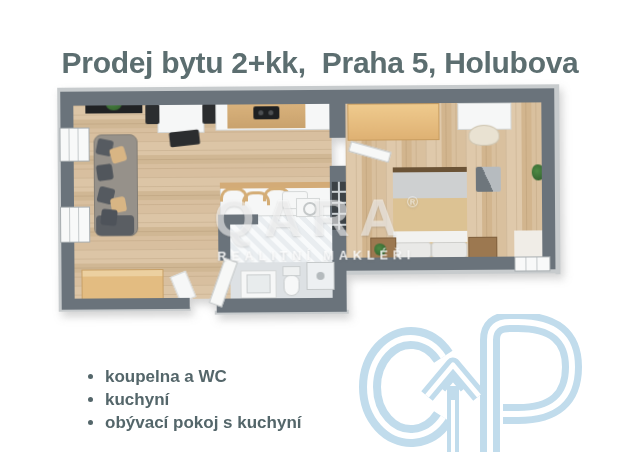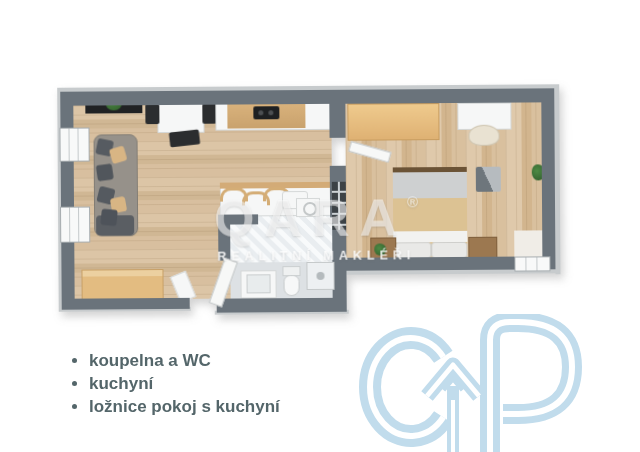--- a/index.html
+++ b/index.html
@@ -94,32 +94,33 @@
 
   
   .watermark{position:absolute;left:118px;top:106px;width:280px;text-align:center;z-index:9;
              color:rgba(255,255,255,0.55);text-shadow:0 1px 2px rgba(110,110,110,0.25);}
   .wm-brand{font-size:52px;font-weight:800;letter-spacing:10px;line-height:1;}
   .wm-reg{font-size:15px;font-weight:700;vertical-align:28px;letter-spacing:0;}
   .wm-tagline{margin-top:5px;font-size:12.5px;font-weight:700;letter-spacing:5px;
               color:rgba(255,255,255,0.85);}
 
   
-  .features{position:absolute;left:72px;top:349px;margin:0;padding:0 0 0 17px;
+  .features{position:absolute;left:72px;top:349px;margin:16px;padding:0 0 0 17px;
             list-style:disc;color:#54666a;}
   .features li{font-size:17px;font-weight:700;line-height:23px;}
 
   
   .logo{position:absolute;left:356px;top:314px;width:270px;height:138px;}
 </style>
 </head>
 <body>
 
 <div class="page">
 
+  <h1 class="title">Prodej bytu 2+kk,&nbsp; Praha 5, Holubova</h1>
 
   <div class="plan">
 
     <div class="abs litedge" style="left:0;top:0;width:501px;height:5px"></div>
     <div class="abs litedge" style="left:497px;top:0;width:5px;height:190px"></div>
     <div class="abs litedge" style="left:286px;top:184px;width:216px;height:5px"></div>
     <div class="abs litedge" style="left:0;top:0;width:4px;height:224px"></div>
     <div class="abs litedge" style="left:0;top:220px;width:132px;height:4px"></div>
     <div class="abs litedge" style="left:156px;top:224px;width:134px;height:4px"></div>
 
@@ -206,21 +207,21 @@
 
     <div class="watermark">
       <div class="wm-brand"><span>QARA</span><span class="wm-reg">®</span></div>
       <div class="wm-tagline">REALITNÍ MAKLÉŘI</div>
     </div>
   </div>
 
   <ul class="features">
     <li><span>koupelna a WC</span></li>
     <li><span>kuchyní</span></li>
-    <li><span>ložnice pokoj s kuchyní</span></li>
+    <li><span>obývací pokoj s kuchyní</span></li>
   </ul>
 
   <svg class="logo" viewBox="0 0 270 138">
     <g fill="none" stroke-linejoin="round">
 
       <path d="M 87.3 42.8 A 41 49 0 1 0 87.3 103.2" stroke="#c1dcec" stroke-width="22"></path>
       <path d="M 87.3 42.8 A 41 49 0 1 0 87.3 103.2" stroke="#ffffff" stroke-width="6"></path>
 
       <path d="M 134 138 L 134 26 Q 134 8 154 8 L 162 8 Q 216 8 216 53 Q 216 100 162 100 L 147 100" stroke="#c1dcec" stroke-width="20"></path>
       <path d="M 134 138 L 134 26 Q 134 8 154 8 L 162 8 Q 216 8 216 53 Q 216 100 162 100 L 147 100" stroke="#ffffff" stroke-width="6"></path>

